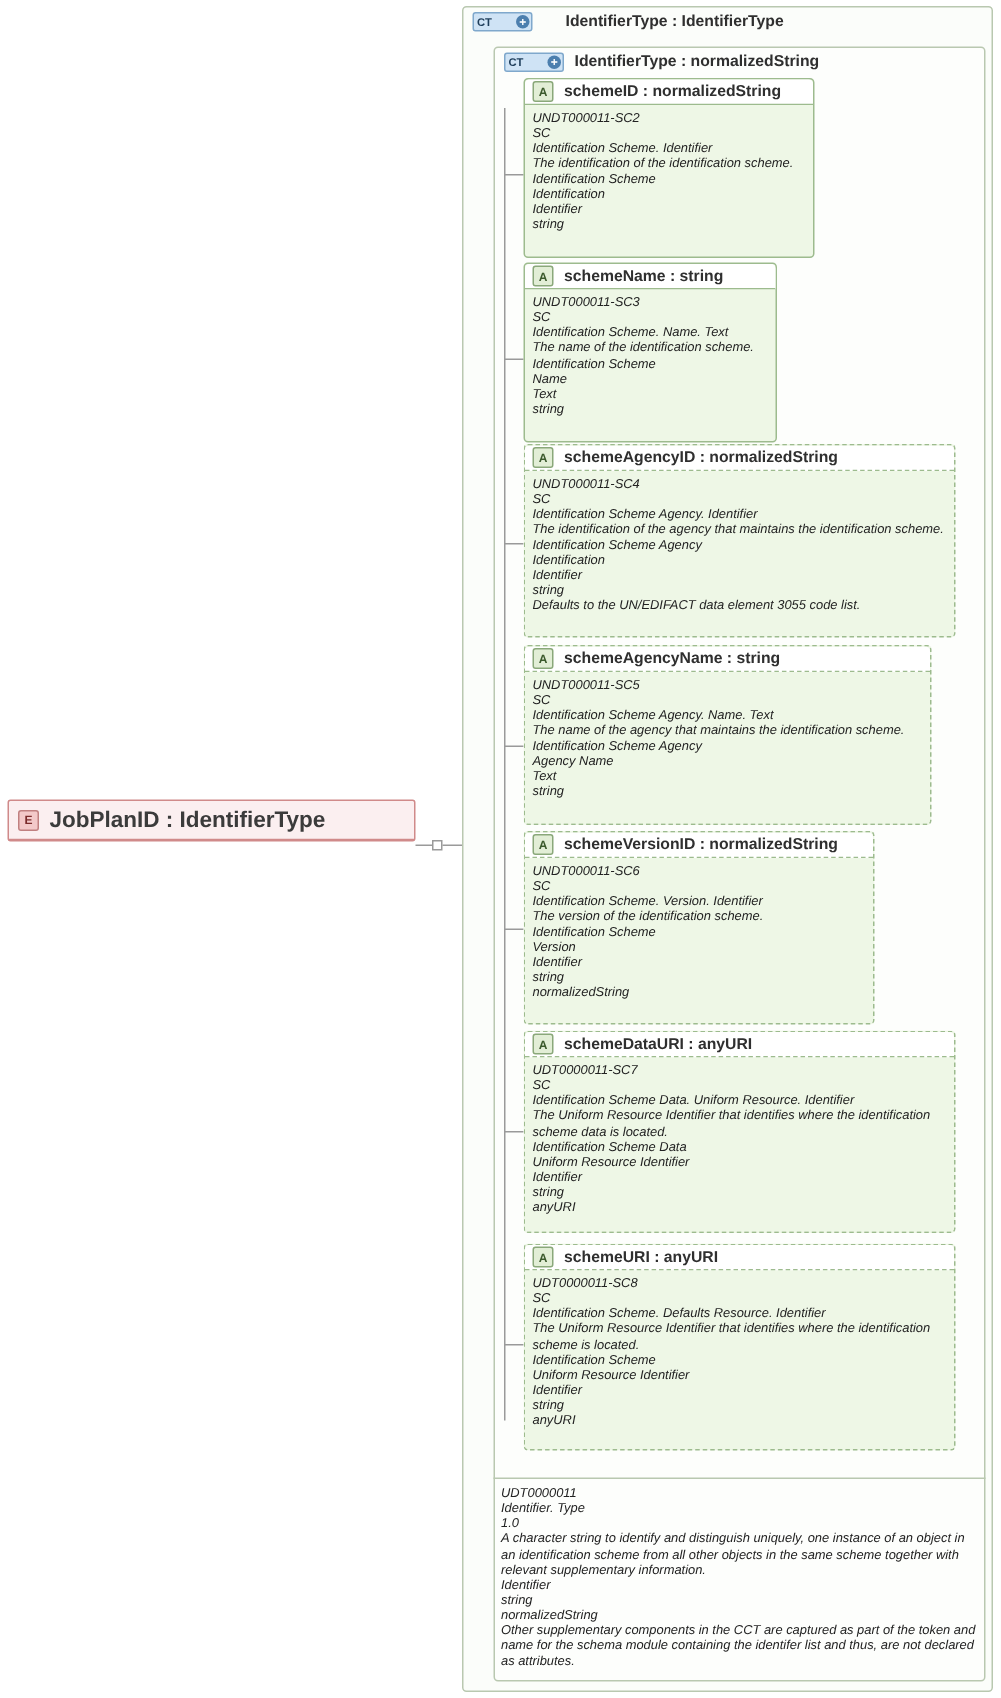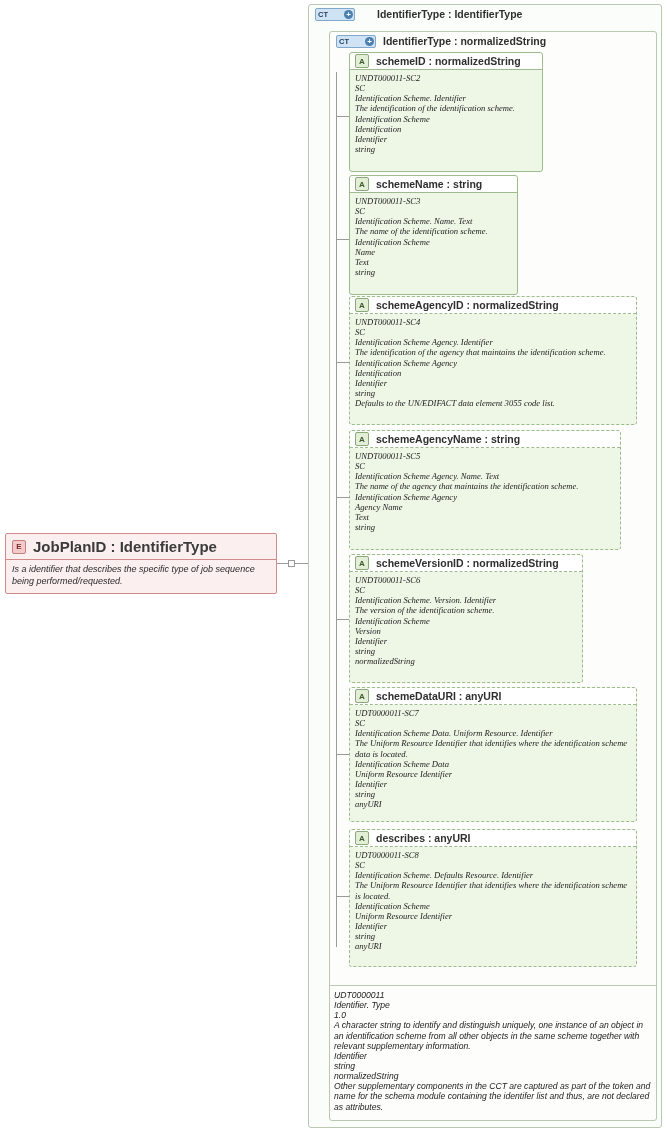--- a/index.html
+++ b/index.html
@@ -178,21 +178,20 @@
     font-weight: bold;
     color: #2f2f2f;
     text-align: center;
   }
   .attr-body {
     padding: 3px 5px 4px 5px;
     font-style: italic;
     font-size: 8.6px;
     line-height: 1.18;
     color: #222;
-    font-family: Liberation Serif, serif;
   }
   .attr-body div { white-space: normal; }
 
   
   .root-doc {
     position: absolute;
     left: 20px;
     top: 980px;
     width: 328px;
     border-top: 1px solid #b9c8b0;
@@ -220,21 +219,20 @@
   }
 </style>
 </head>
 <body>
 
 <div class="elem-box">
   <div class="elem-head">
     <span class="badge badge-e">E</span>
     <span class="elem-title">JobPlanID : IdentifierType</span>
   </div>
-  <div class="elem-doc">Is a identifier that describes the specific type of job sequence being performed/requested.</div>
 </div>
 
 <div class="conn-stub" style="left:288px; top:560px;"></div>
 <div class="line h-line" style="left:277px; top:563px; width:11px;"></div>
 <div class="line h-line" style="left:295px; top:563px; width:14px;"></div>
 
 <div class="ct-root">
   <div class="ct-root-head">
     <span class="badge badge-ct">
       <span class="lbl">CT</span>
@@ -375,21 +373,21 @@
     <div>Identifier</div>
     <div>string</div>
     <div>anyURI</div>
   </div>
 </div>
 
 <div class="line h-line" style="left:336px; top:896px; width:13px;"></div>
 <div class="attr dashed" style="left:349px; top:829px; width:288px; height:138px;">
   <div class="attr-head">
     <span class="badge badge-a">A</span>
-    <span class="attr-title">describes : anyURI</span>
+    <span class="attr-title">schemeURI : anyURI</span>
   </div>
   <div class="attr-body">
     <div>UDT0000011-SC8</div>
     <div>SC</div>
     <div>Identification Scheme. Defaults Resource. Identifier</div>
     <div>The Uniform Resource Identifier that identifies where the identification scheme is located.</div>
     <div>Identification Scheme</div>
     <div>Uniform Resource Identifier</div>
     <div>Identifier</div>
     <div>string</div>

